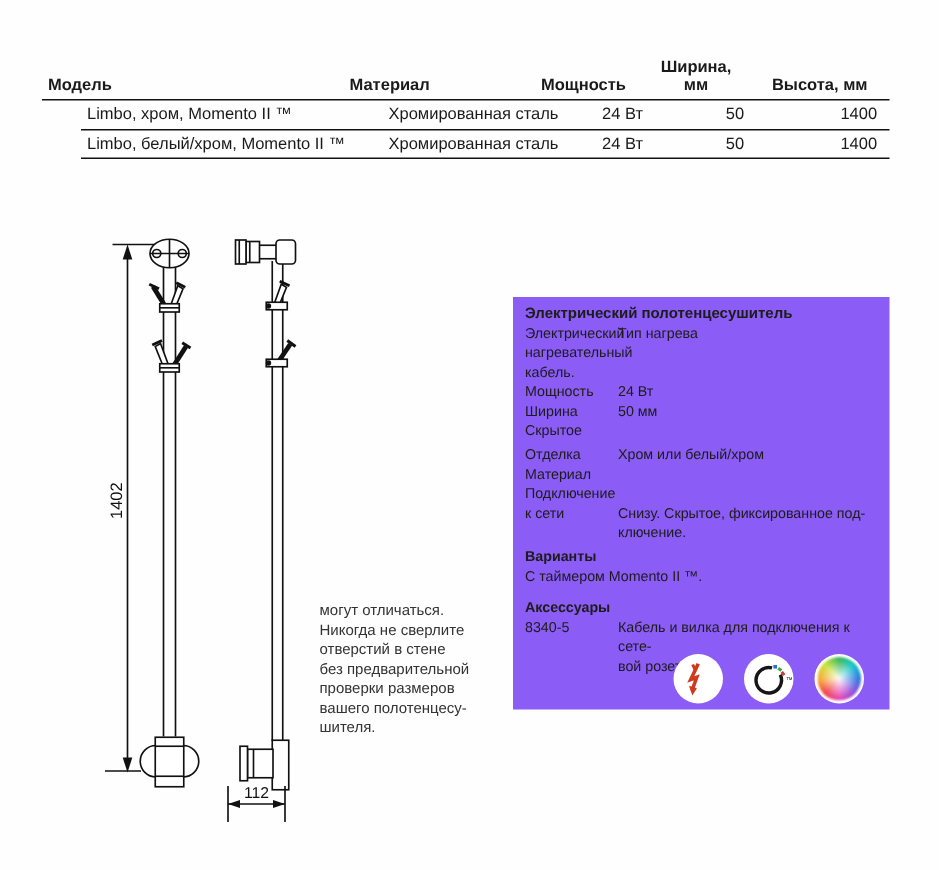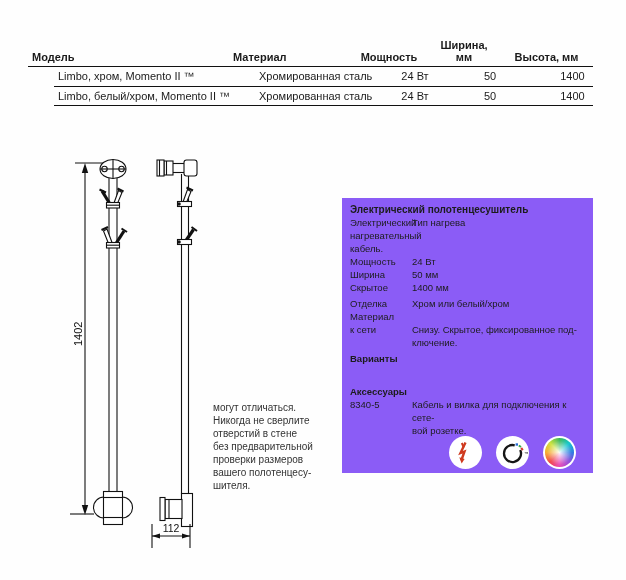--- a/index.html
+++ b/index.html
@@ -26,21 +26,21 @@
   .panel {
     position:absolute; left:342px; top:198px; width:251px; height:275px;
     background:#8b5cf6; box-sizing:border-box; padding:5px 8px 6px 8px;
     font-size:9.5px; line-height:13px; color:#1c1c1c;
   }
   .bold { font-weight:bold; }
   .panel-title { font-size:10px; font-weight:bold; }
   .srow { display:grid; grid-template-columns:62px 1fr; }
   .pre { white-space:pre-line; }
   .gap  { margin-top:3px; }
-  .gap2 { margin-top:20px; }
+  .gap2 { margin-top:8px; }
   .icons { position:absolute; left:107px; top:238px; display:flex; gap:14px; }
   .icon-circle {
     width:33px; height:33px; border-radius:50%; background:#fff;
     display:flex; align-items:center; justify-content:center; position:relative;
   }
   .wheel {
     width:29px; height:29px; border-radius:50%;
     background:
       radial-gradient(circle, rgba(255,255,255,0.95) 0%, rgba(255,255,255,0.55) 28%, rgba(255,255,255,0.12) 58%, rgba(255,255,255,0) 78%),
       conic-gradient(from 0deg, #2bb24c, #00c2c7, #1f6ee0, #8a3fd8, #e73bb0, #f0383c, #f5a623, #c8e02a, #2bb24c);
@@ -181,41 +181,45 @@
       <div class="srow">
         <div>Мощность</div>
         <div>24 Вт</div>
       </div>
       <div class="srow">
         <div>Ширина</div>
         <div>50 мм</div>
       </div>
       <div class="srow">
         <div>Скрытое</div>
-        <div>1400 мм</div>
       </div>
     </div>
 
     <div class="gap">
       <div class="srow">
         <div>Отделка</div>
         <div>Хром или белый/хром</div>
       </div>
       <div class="srow">
         <div>Материал</div>
+      </div>
+      <div class="srow">
+        <div>Подключение</div>
+        <div></div>
       </div>
       <div class="srow">
         <div>к сети</div>
         <div class="pre">Снизу. Скрытое, фиксированное под-
 ключение.</div>
       </div>
     </div>
 
     <div class="gap">
       <div class="bold">Варианты</div>
+      <div>С таймером Momento II ™.</div>
     </div>
 
     <div class="gap2">
       <div class="bold">Аксессуары</div>
       <div class="srow">
         <div>8340-5</div>
         <div class="pre">Кабель и вилка для подключения к сете-
 вой розетке.</div>
       </div>
     </div>

